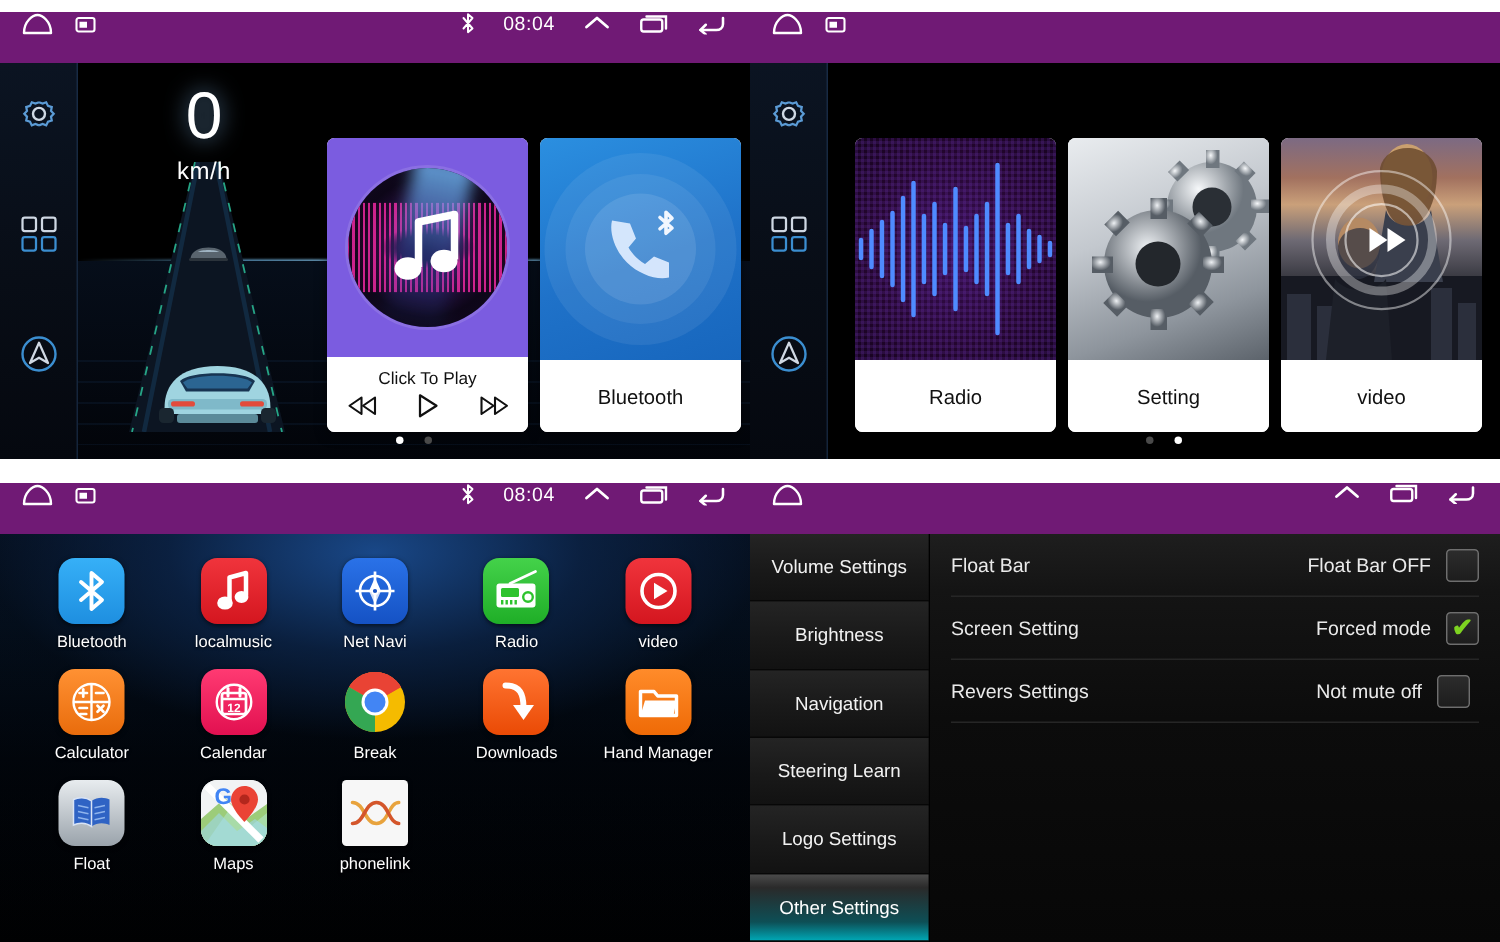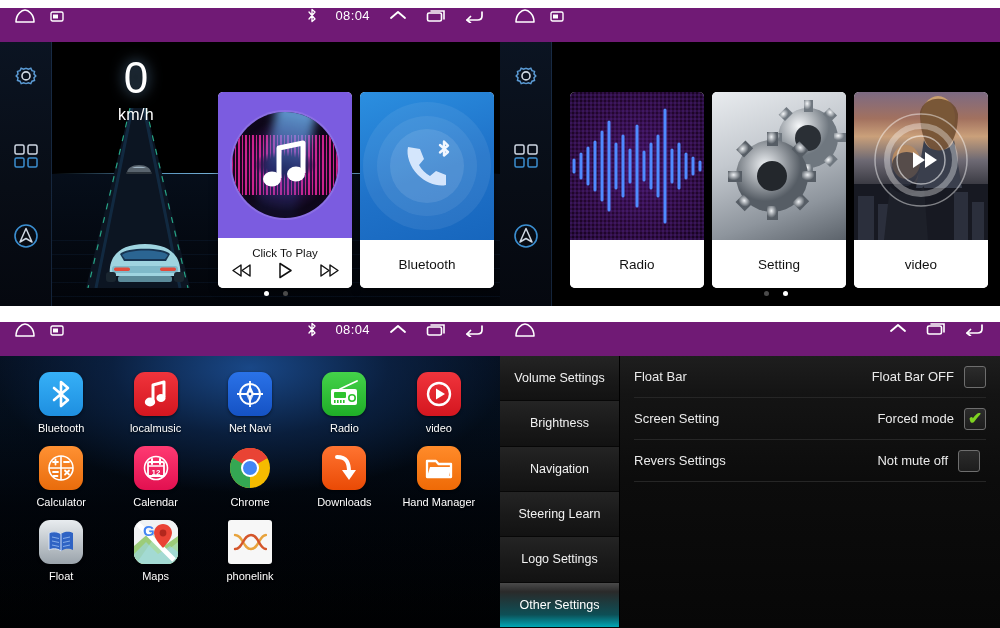--- a/index.html
+++ b/index.html
@@ -719,21 +719,21 @@
               <svg width="42" height="42" viewBox="0 0 42 42">
                   <circle cx="21" cy="21" r="20" fill="#f5bb00"></circle>
                   <path d="M21 1 A20 20 0 0 1 38.3 31 L21 21 Z" fill="#e94335" transform="rotate(-60 21 21)"></path>
                   <path d="M21 1 A20 20 0 0 1 38.3 11 L21 21 Z" fill="#e94335"></path>
                   <path d="M3.7 11 A20 20 0 0 1 21 1 L21 21 Z" fill="#e94335" opacity=".95"></path>
                   <path d="M3.7 11 A20 20 0 0 0 21 41 L21 21 Z" fill="#34a753"></path>
                   <circle cx="21" cy="21" r="9" fill="#fff"></circle>
                   <circle cx="21" cy="21" r="7" fill="#4285f4"></circle>
                 </svg>
             </div>
-            <div class="app-lb">Chrome</div>
+            <div class="app-lb">Break</div>
           </div>
 
           <div class="app">
             <div class="app-ic" style="background:linear-gradient(180deg,#ff7431,#ea4a05)">
               <svg width="28" height="30" viewBox="0 0 28 30">
                   <path d="M7 4 C17 4 19 10 19 19" fill="none" stroke="#fff" stroke-width="4" stroke-linecap="round"></path>
                   <path d="M12 17 L19 27 L26 17 Z" fill="#fff"></path>
                 </svg>
             </div>
             <div class="app-lb">Downloads</div>

